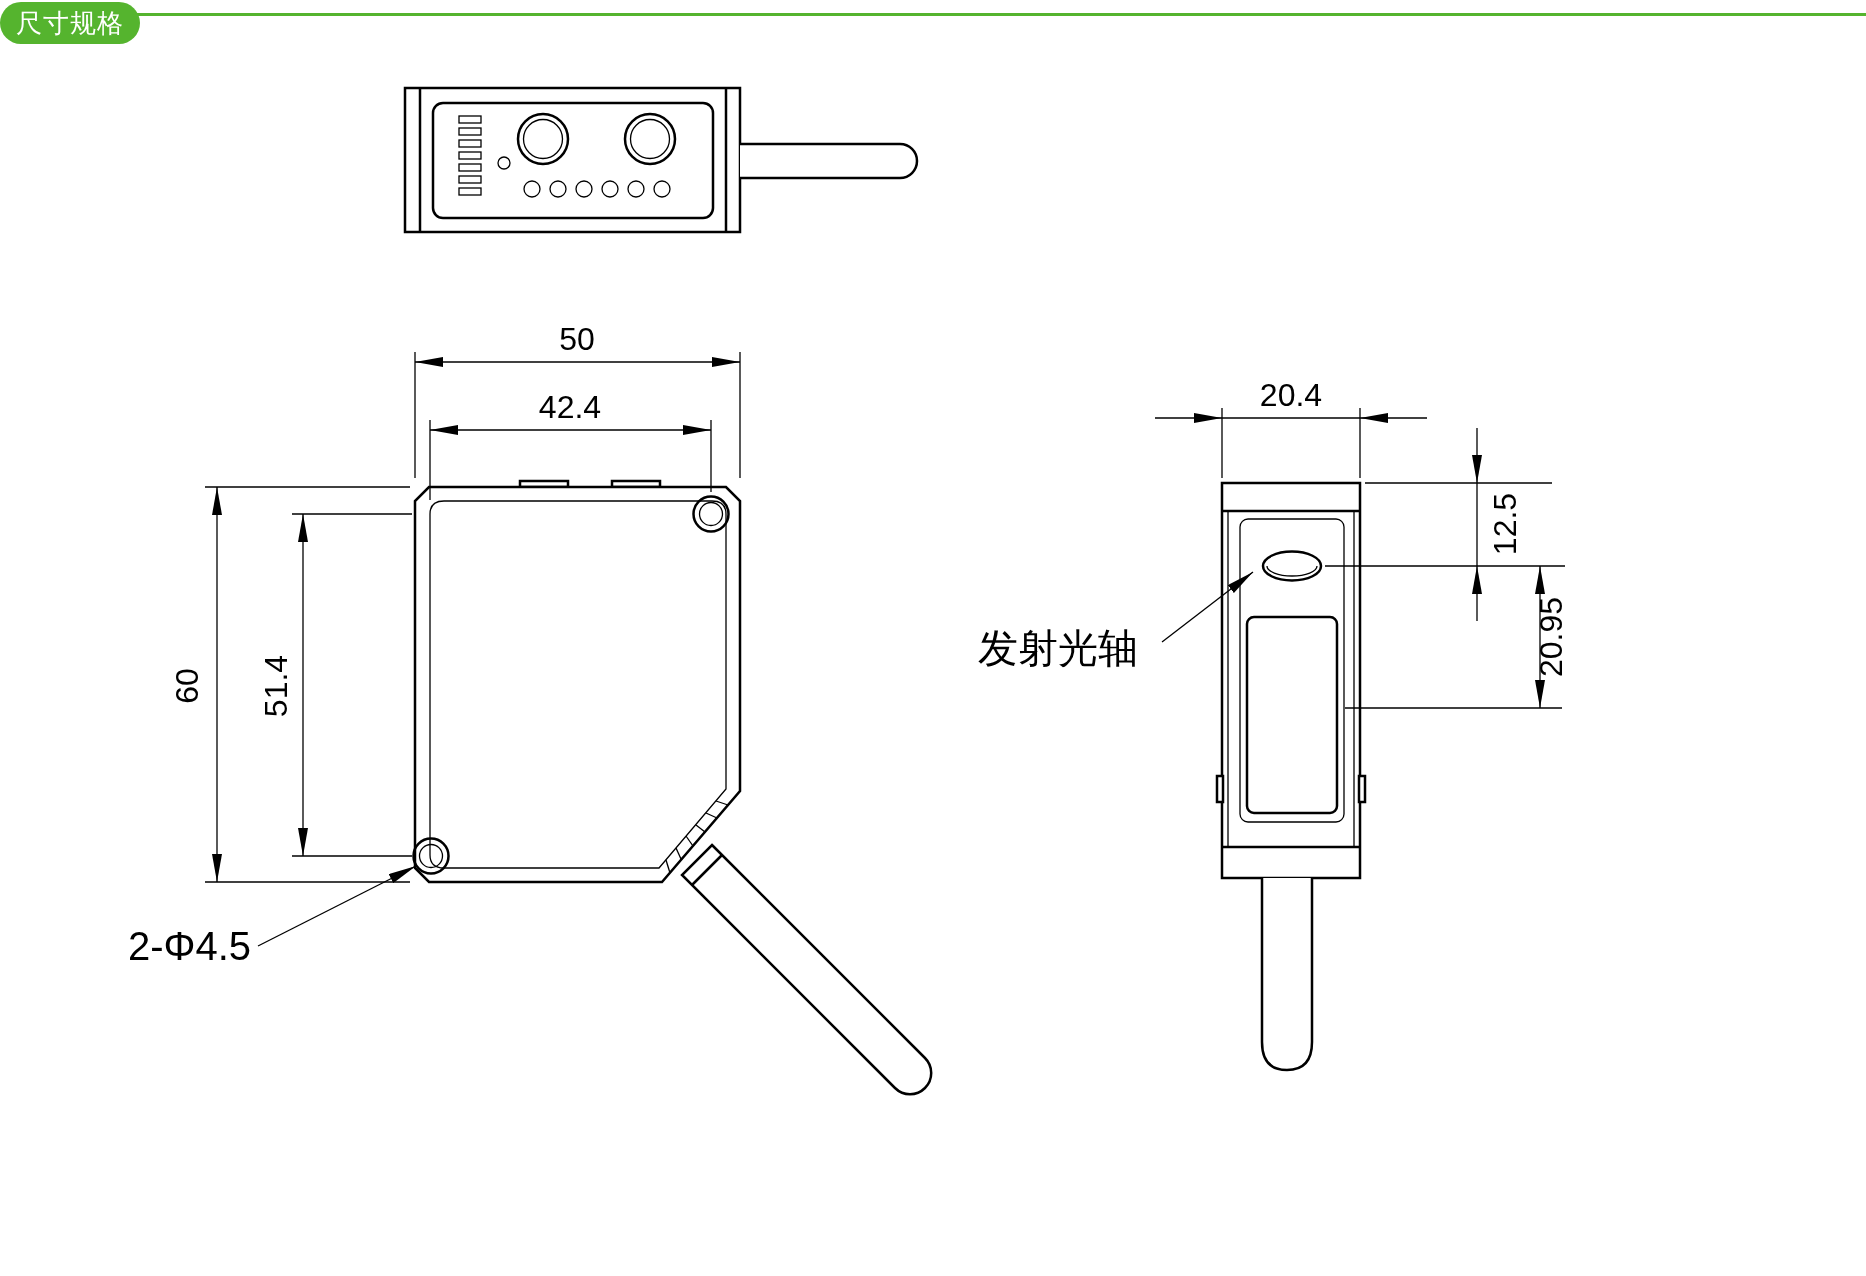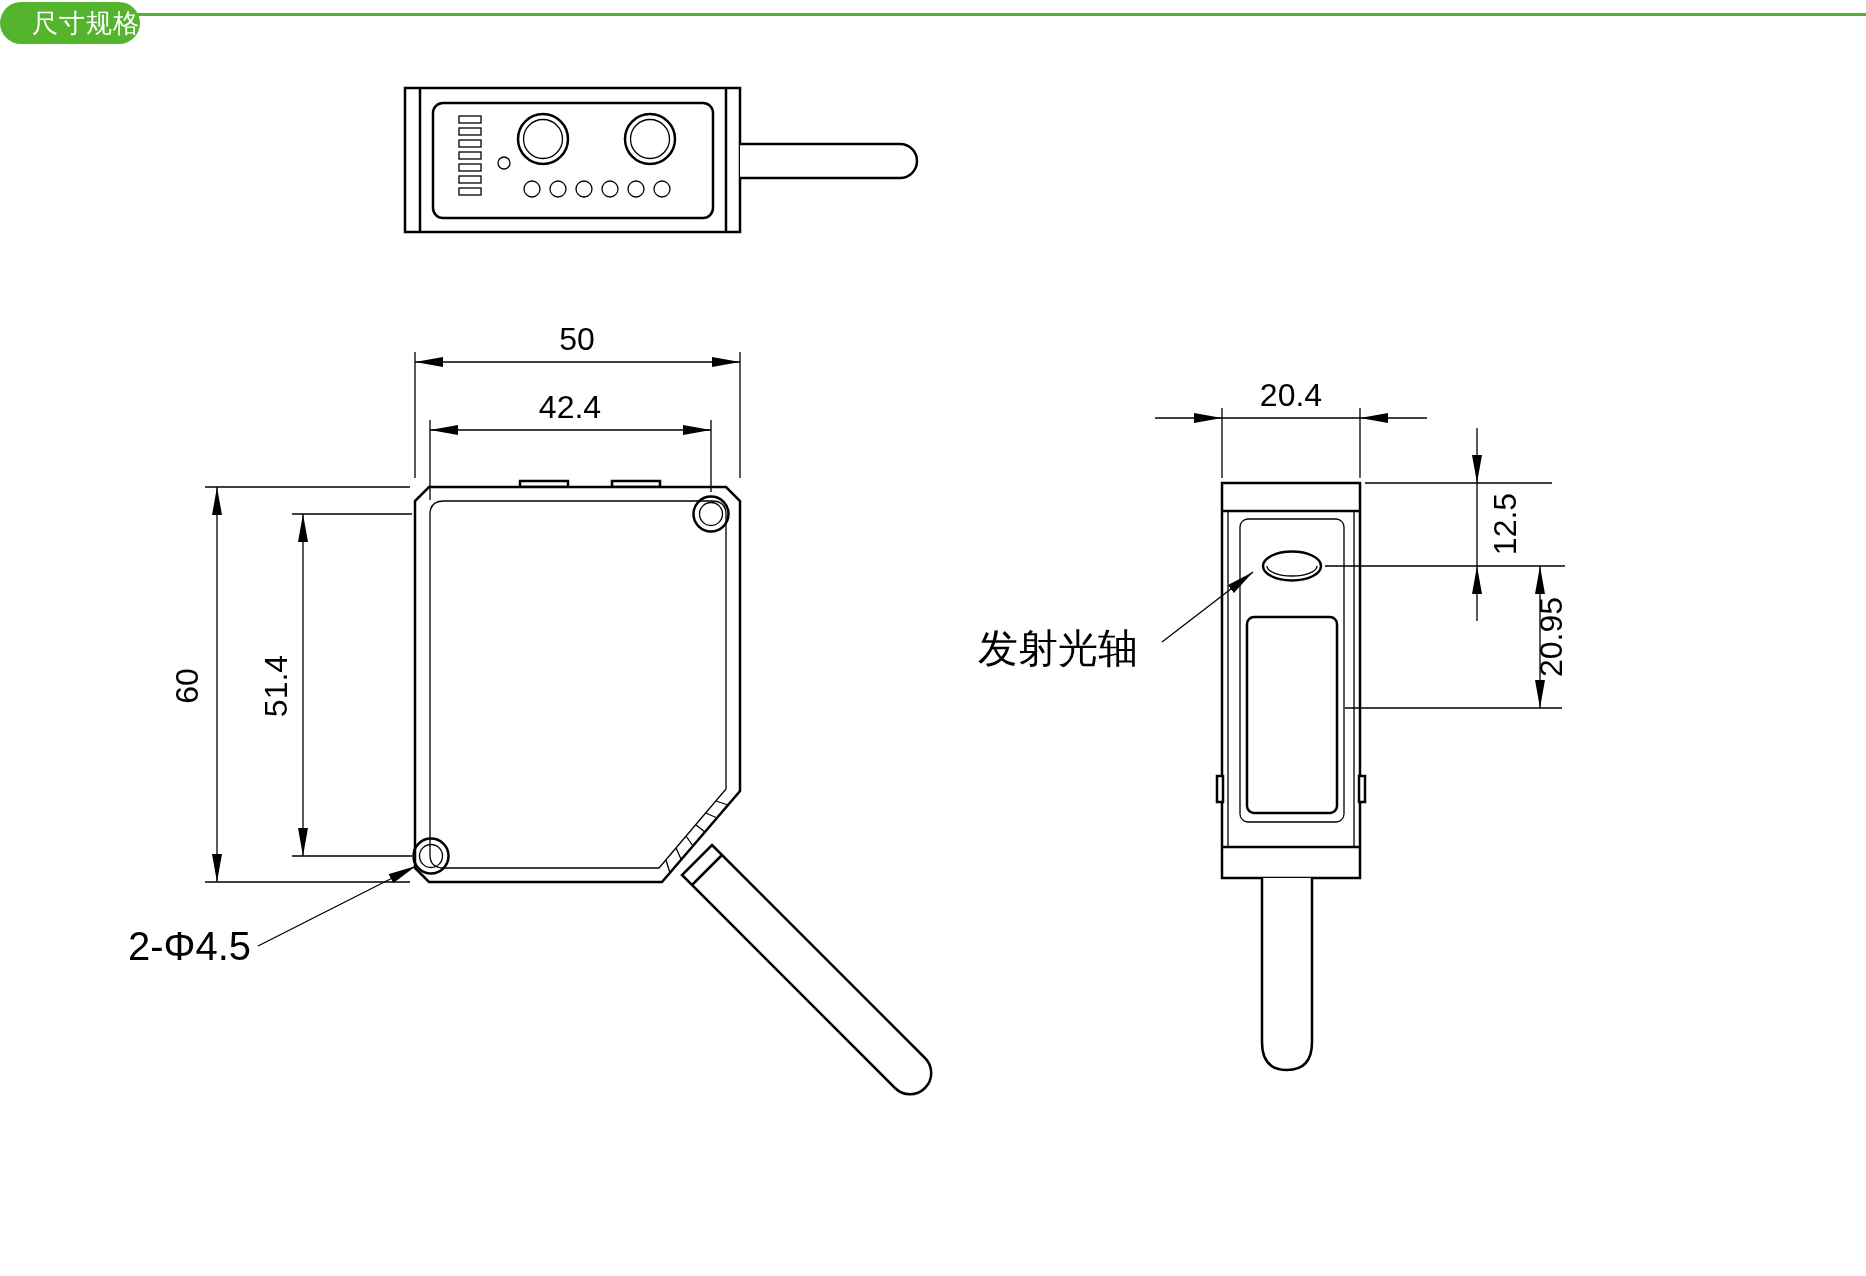--- a/index.html
+++ b/index.html
@@ -18,21 +18,21 @@
     height: 3px;
     background: #55b42e;
     z-index: 1;
   }
   .header-pill {
     position: absolute;
     top: 2px; left: 0;
     width: 140px; height: 42px;
     background: #55b42e;
     border-radius: 21px;
-    display: flex; align-items: center; justify-content: flex-end;
+    display: flex; align-items: center; justify-content: center;
     z-index: 2;
   }
   .header-pill span {
     color: #ffffff;
     font-size: 26px;
     letter-spacing: 1px;
   }
   svg { position: absolute; inset: 0; z-index: 0; }
   .obj  { fill: none; stroke: #000; stroke-width: 2.5; }
   .objw { fill: #fff;  stroke: #000; stroke-width: 2.5; }

